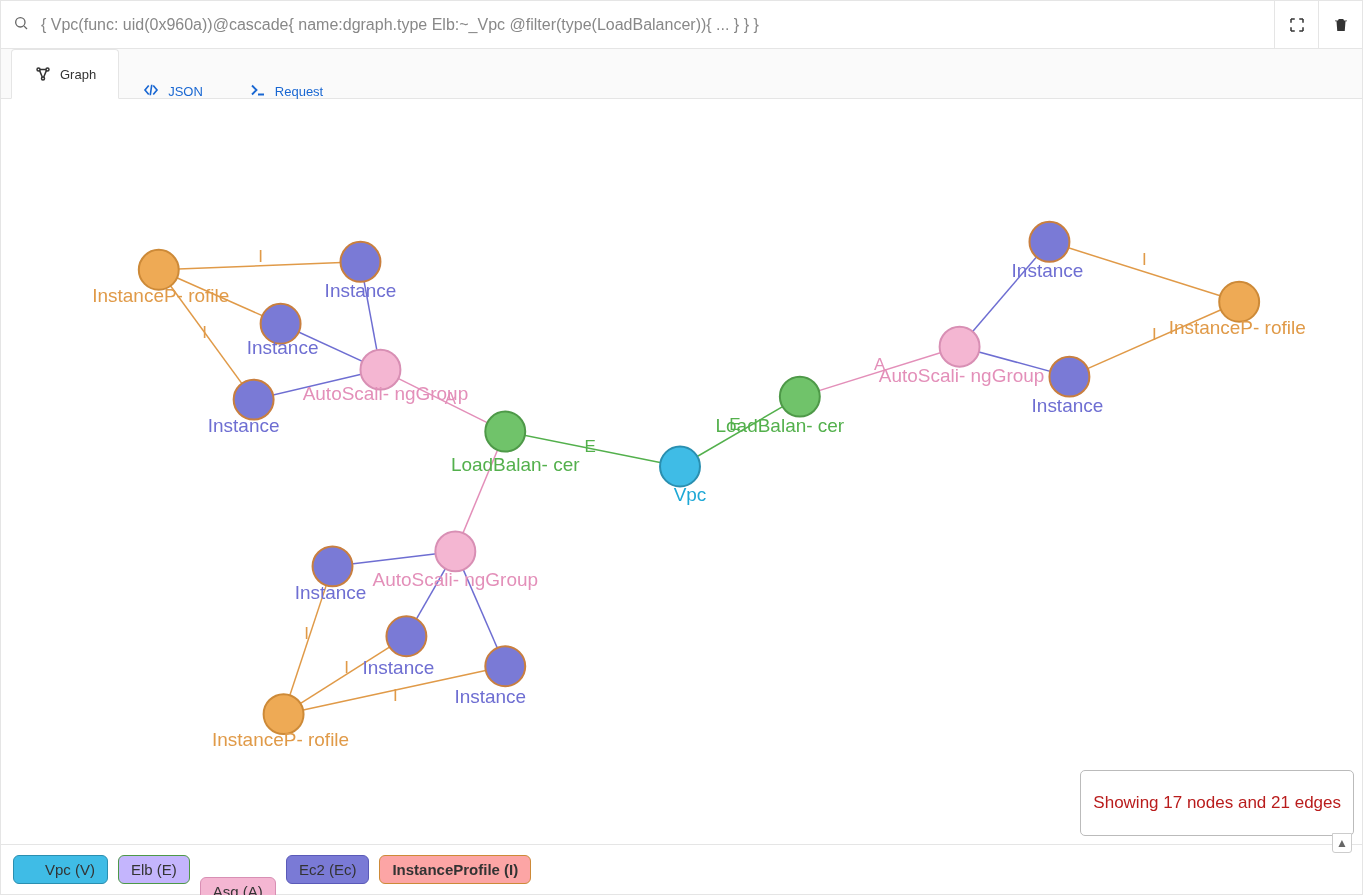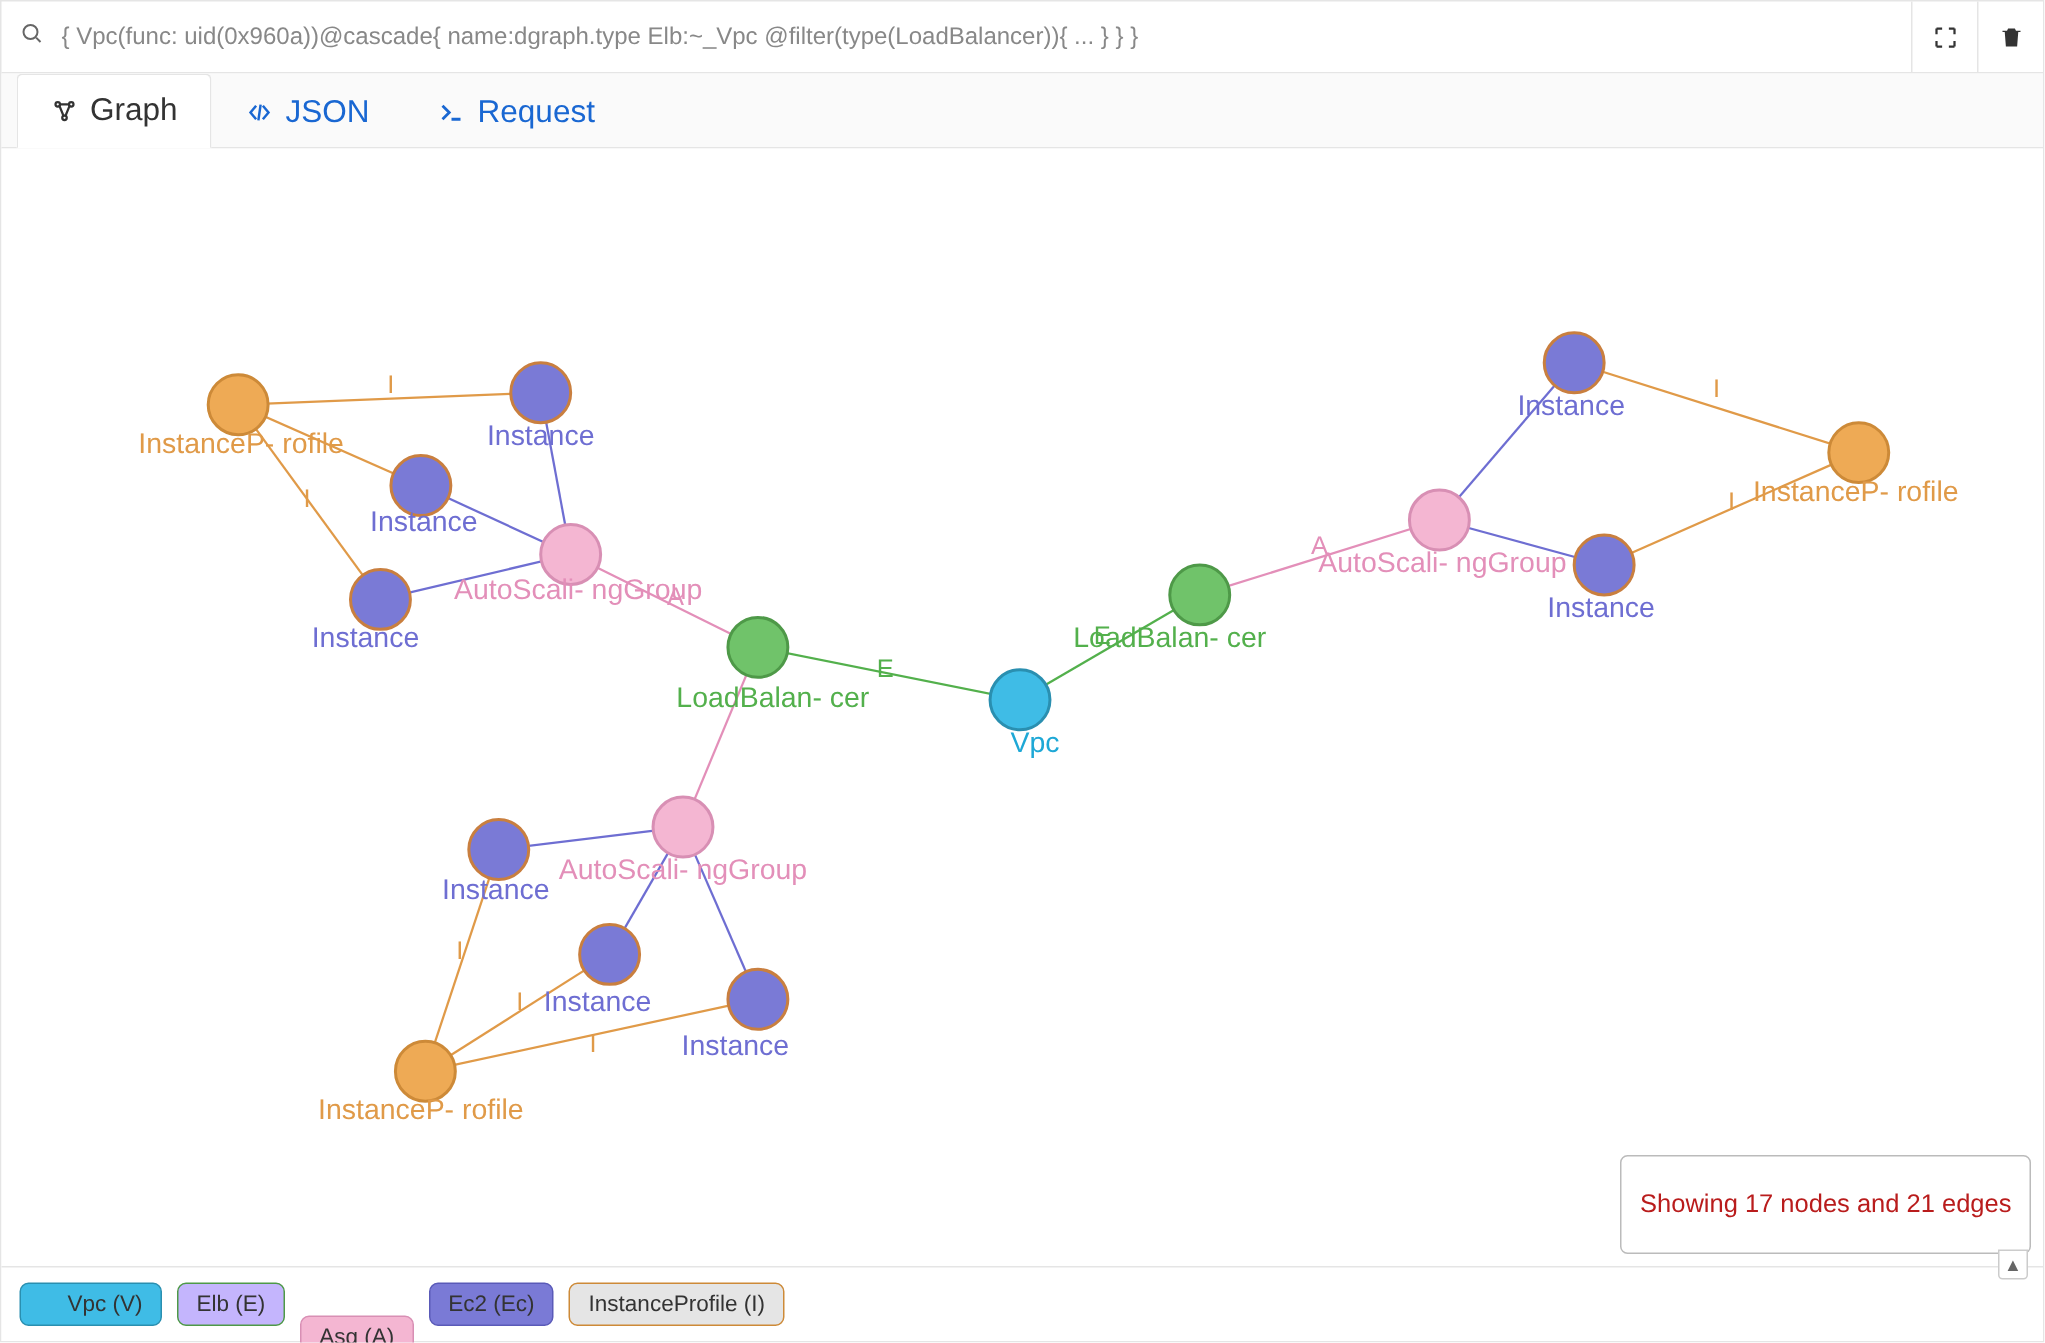--- a/index.html
+++ b/index.html
@@ -8,23 +8,23 @@
 
   
   .query-bar { height: 48px; border-bottom: 1px solid #e5e5e5; display: flex; align-items: center; }
   .query-bar .search-icon { width: 40px; text-align: center; color: #666; }
   .query-bar .query-text { flex: 1; color: #888; font-size: 16px; white-space: nowrap; overflow: hidden; }
   .query-bar .btn { width: 44px; height: 100%; border-left: 1px solid #e5e5e5; display: flex; align-items: center; justify-content: center; cursor: pointer; color: #333; }
   .query-bar .btn svg { width: 18px; height: 18px; }
 
   
   .tabs { height: 50px; border-bottom: 1px solid #e5e5e5; display: flex; align-items: flex-end; padding-left: 10px; background: #fafafa; }
-  .tab { height: 50px; padding: 0 22px; display: flex; align-items: center; gap: 8px; font-size: 21px; cursor: pointer; border: 1px solid transparent; border-bottom: none; position: relative; top: 1px; }
+  .tab { height: 50px; padding: 0 22px; display: flex; align-items: center; gap: 8px; font-size: 13px; cursor: pointer; border: 1px solid transparent; border-bottom: none; position: relative; top: 1px; }
   .tab.active { background: #fff; border: 1px solid #e5e5e5; border-bottom: 1px solid #fff; border-radius: 4px 4px 0 0; color: #333; }
-  .tab.link { color: #1967d2; }
+  .tab.link { color: #1967d2; align-items: flex-end; }
   .tab .ico { display: inline-flex; }
   .tab .ico svg { width: 18px; height: 18px; }
 
   
   .canvas { flex: 1; position: relative; background: #fff; overflow: hidden; }
   .canvas svg { position: absolute; inset: 0; width: 100%; height: 100%; }
 
   .status-pill { position: absolute; right: 8px; bottom: 8px; border: 1px solid #bbb; border-radius: 5px; background: #fff; padding: 22px 12px; font-size: 17px; color: #b91c1c; }
 
   
@@ -162,16 +162,16 @@
     <div class="status-pill">Showing 17 nodes and 21 edges</div>
   </div>
 
   <div class="footer">
     <div class="expand-handle">▲</div>
 
   <div class="legend-pill" style="background: rgb(63, 188, 230); border-color: rgb(42, 143, 176); padding-left: 31px;">Vpc (V)</div>
       <div class="legend-pill" style="background: #c4b5fd; border-color: rgb(78, 153, 72);">Elb (E)</div>
       <div class="legend-pill" style="background: rgb(244, 182, 210); border-color: rgb(216, 143, 180); margin-top: 44px;">Asg (A)</div>
       <div class="legend-pill" style="background: rgb(122, 122, 214); border-color: rgb(90, 90, 184);">Ec2 (Ec)</div>
-      <div class="legend-pill" style="background: #e5e5e5; border-color: rgb(205, 138, 56);">InstanceProfile (I)</div>
+      <div class="legend-pill" style="background: #fca5a5; border-color: rgb(205, 138, 56); font-weight: bold;">InstanceProfile (I)</div>
     </div>
 
 </div>
 
 </body></html>

